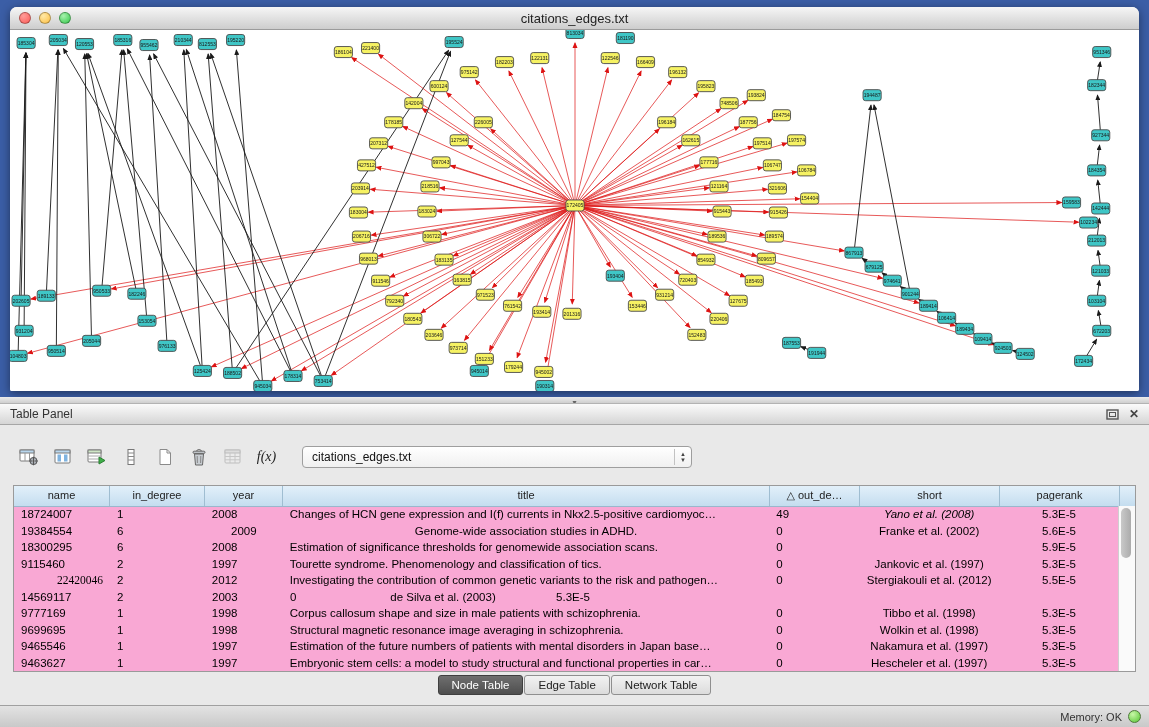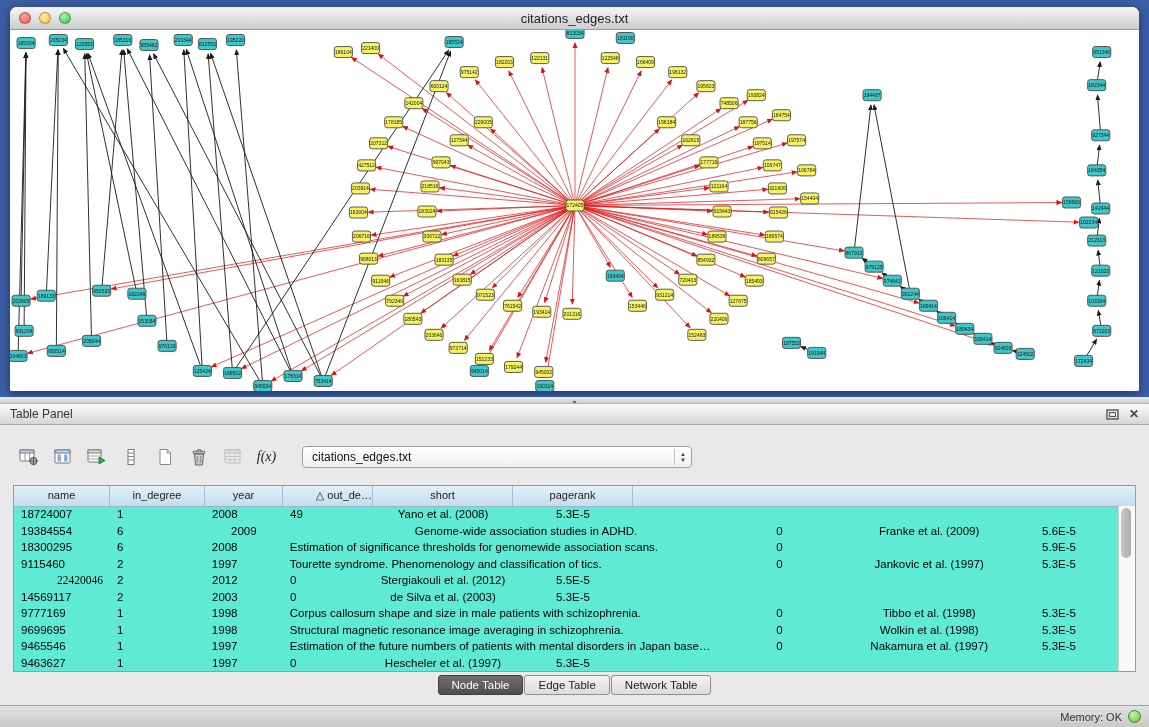--- a/index.html
+++ b/index.html
@@ -41,21 +41,21 @@
   .tool{width:25px;height:23px;display:flex;align-items:center;justify-content:center;}
   .fx{font-family:"Liberation Serif",serif;font-style:italic;font-size:14px;color:#222;}
   .combo{margin-left:14px;width:390px;height:22px;background:linear-gradient(#ffffff,#f0f0f0);
          border:1px solid #9e9e9e;border-radius:4px;display:flex;align-items:center;
          font-size:12px;color:#111;box-sizing:border-box;}
   .combo .val{flex:1;padding-left:9px;}
   .arrows{width:16px;display:flex;flex-direction:column;align-items:center;
           border-left:1px solid #c2c2c2;line-height:6px;font-size:6px;color:#444;padding:2px 0;}
 
   .table-wrap{position:absolute;left:13px;top:485px;width:1123px;height:187px;box-sizing:border-box;
-              background:#5eead4;border:1px solid #9a9a9a;overflow:hidden;}
+              background:#f9a8d4;border:1px solid #9a9a9a;overflow:hidden;}
   .thead{display:flex;height:20px;background:linear-gradient(#e2f0fa,#c4ddef);border-bottom:1px solid #9ab7cc;}
   .th{box-sizing:border-box;height:20px;line-height:19px;text-align:center;font-size:11px;color:#222;
       border-right:1px solid #9fbdd1;overflow:hidden;white-space:nowrap;}
   .tbody{position:absolute;left:0;top:20px;right:16px;bottom:0;overflow:hidden;}
   .tr{display:flex;height:16.5px;line-height:16.5px;font-size:11.5px;color:#000;}
   .td{box-sizing:border-box;padding:0 7px;overflow:hidden;white-space:nowrap;}
   .vscroll{position:absolute;right:0;top:20px;bottom:0;width:16px;background:#fafafa;border-left:1px solid #cfcfcf;}
   .thumb{position:absolute;left:2px;top:2px;width:10px;height:50px;border-radius:6px;
          background:linear-gradient(90deg,#c9c9c9,#ababab);}
 
@@ -799,40 +799,42 @@
         <i>▼</i>
       </span>
   </div>
 </div>
 
 <div class="table-wrap">
   <div class="thead" id="thead">
       <div class="th" style="width: 96px;">name</div>
       <div class="th" style="width: 95px;">in_degree</div>
       <div class="th" style="width: 78px;">year</div>
-      <div class="th" style="width: 90px; text-align: right;">△ out_de…</div>
+      <div class="th" style="width: 487px;">title</div>
+      <div class="th" style="width: 90px;">△ out_de…</div>
       <div class="th" style="width: 140px;">short</div>
       <div class="th" style="width: 120px;">pagerank</div>
     </div>
   <div class="tbody" id="tbody">
       <div class="tr">
         <div class="td" style="width: 96px; text-align: left;">18724007</div>
         <div class="td" style="width: 95px; text-align: left;">1</div>
         <div class="td" style="width: 78px; text-align: left;">2008</div>
+        <div class="td" style="width: 487px; text-align: left;">Changes of HCN gene expression and I(f) currents in Nkx2.5-positive cardiomyoc…</div>
         <div class="td" style="width: 90px; text-align: left;">49</div>
-        <div class="td" style="width: 140px; text-align: center;">Yano et al. (2008)</div>
+        <div class="td" style="width: 140px; text-align: center; font-style: italic;">Yano et al. (2008)</div>
         <div class="td" style="width: 120px; text-align: center;">5.3E-5</div>
       </div>
       <div class="tr">
         <div class="td" style="width: 96px; text-align: left;">19384554</div>
         <div class="td" style="width: 95px; text-align: left;">6</div>
         <div class="td" style="width: 78px; text-align: center;">2009</div>
         <div class="td" style="width: 487px; text-align: center;">Genome-wide association studies in ADHD.</div>
         <div class="td" style="width: 90px; text-align: left;">0</div>
-        <div class="td" style="width: 140px; text-align: center;">Franke et al. (2009)</div>
+        <div class="td" style="width: 140px; text-align: center;">Franke et al. (2002)</div>
         <div class="td" style="width: 120px; text-align: center;">5.6E-5</div>
       </div>
       <div class="tr">
         <div class="td" style="width: 96px; text-align: left;">18300295</div>
         <div class="td" style="width: 95px; text-align: left;">6</div>
         <div class="td" style="width: 78px; text-align: left;">2008</div>
         <div class="td" style="width: 487px; text-align: left;">Estimation of significance thresholds for genomewide association scans.</div>
         <div class="td" style="width: 90px; text-align: left;">0</div>
         <div class="td" style="width: 140px; text-align: center; margin-top: 22px;">Dudbridge et al. (2008)</div>
         <div class="td" style="width: 120px; text-align: center;">5.9E-5</div>
@@ -843,20 +845,21 @@
         <div class="td" style="width: 78px; text-align: left;">1997</div>
         <div class="td" style="width: 487px; text-align: left;">Tourette syndrome. Phenomenology and classification of tics.</div>
         <div class="td" style="width: 90px; text-align: left;">0</div>
         <div class="td" style="width: 140px; text-align: center;">Jankovic et al. (1997)</div>
         <div class="td" style="width: 120px; text-align: center;">5.3E-5</div>
       </div>
       <div class="tr">
         <div class="td" style="width: 96px; text-align: right; font-family: Liberation Serif, serif;">22420046</div>
         <div class="td" style="width: 95px; text-align: left;">2</div>
         <div class="td" style="width: 78px; text-align: left;">2012</div>
+        <div class="td" style="width: 487px; text-align: left;">Investigating the contribution of common genetic variants to the risk and pathogen…</div>
         <div class="td" style="width: 90px; text-align: left;">0</div>
         <div class="td" style="width: 140px; text-align: center;">Stergiakouli et al. (2012)</div>
         <div class="td" style="width: 120px; text-align: center;">5.5E-5</div>
       </div>
       <div class="tr">
         <div class="td" style="width: 96px; text-align: left;">14569117</div>
         <div class="td" style="width: 95px; text-align: left;">2</div>
         <div class="td" style="width: 78px; text-align: left;">2003</div>
         <div class="td" style="width: 90px; text-align: left;">0</div>
         <div class="td" style="width: 140px; text-align: center;">de Silva et al. (2003)</div>
@@ -886,20 +889,21 @@
         <div class="td" style="width: 78px; text-align: left;">1997</div>
         <div class="td" style="width: 487px; text-align: left;">Estimation of the future numbers of patients with mental disorders in Japan base…</div>
         <div class="td" style="width: 90px; text-align: left;">0</div>
         <div class="td" style="width: 140px; text-align: center;">Nakamura et al. (1997)</div>
         <div class="td" style="width: 120px; text-align: center;">5.3E-5</div>
       </div>
       <div class="tr">
         <div class="td" style="width: 96px; text-align: left;">9463627</div>
         <div class="td" style="width: 95px; text-align: left;">1</div>
         <div class="td" style="width: 78px; text-align: left;">1997</div>
+        <div class="td" style="width: 487px; text-align: left;">Embryonic stem cells: a model to study structural and functional properties in car…</div>
         <div class="td" style="width: 90px; text-align: left;">0</div>
         <div class="td" style="width: 140px; text-align: center;">Hescheler et al. (1997)</div>
         <div class="td" style="width: 120px; text-align: center;">5.3E-5</div>
       </div>
     </div>
   <div class="vscroll">
       <div class="thumb"></div>
     </div>
 </div>
 

